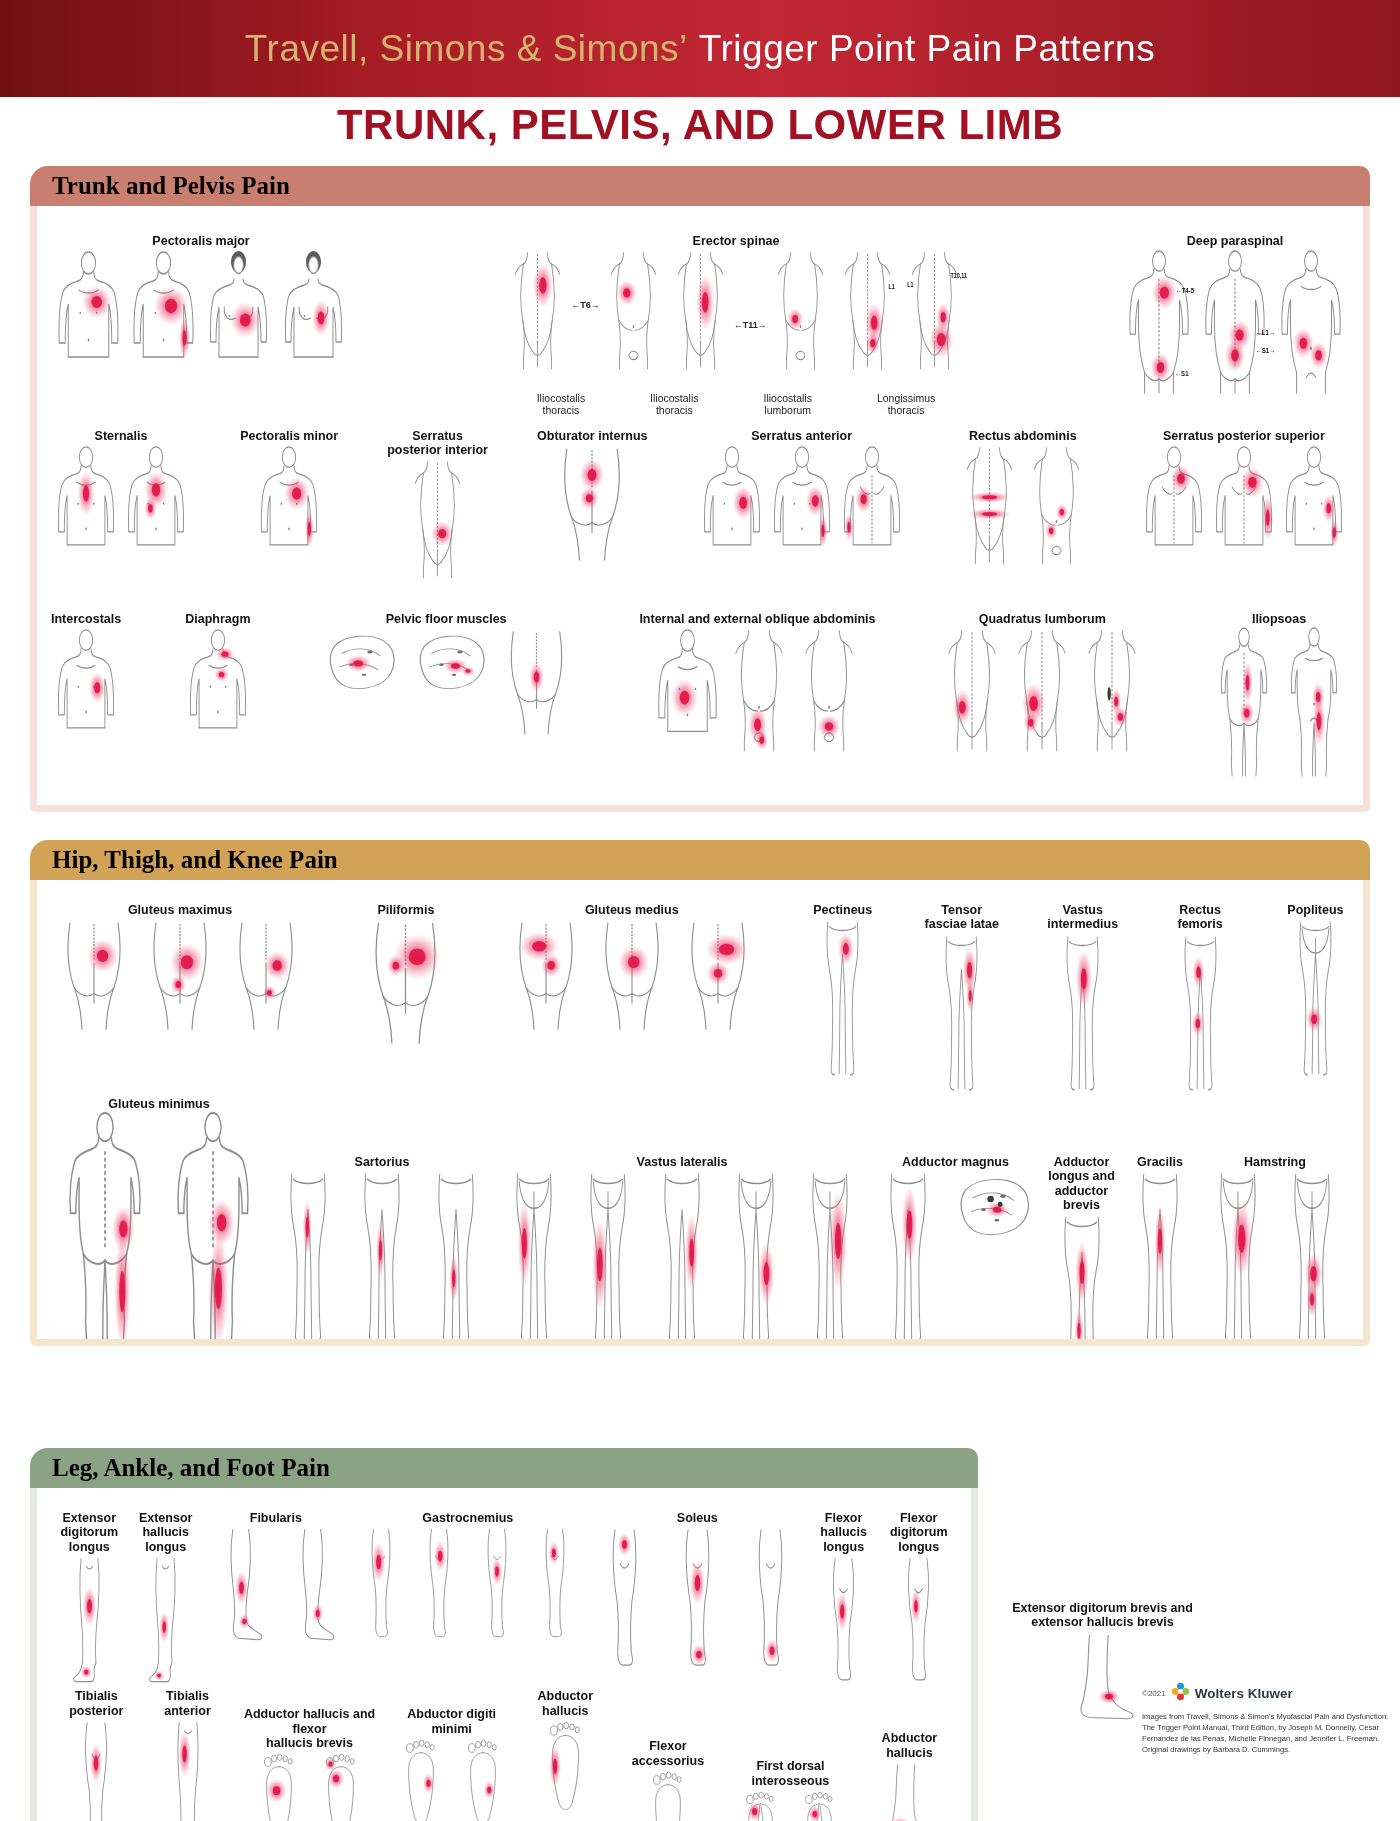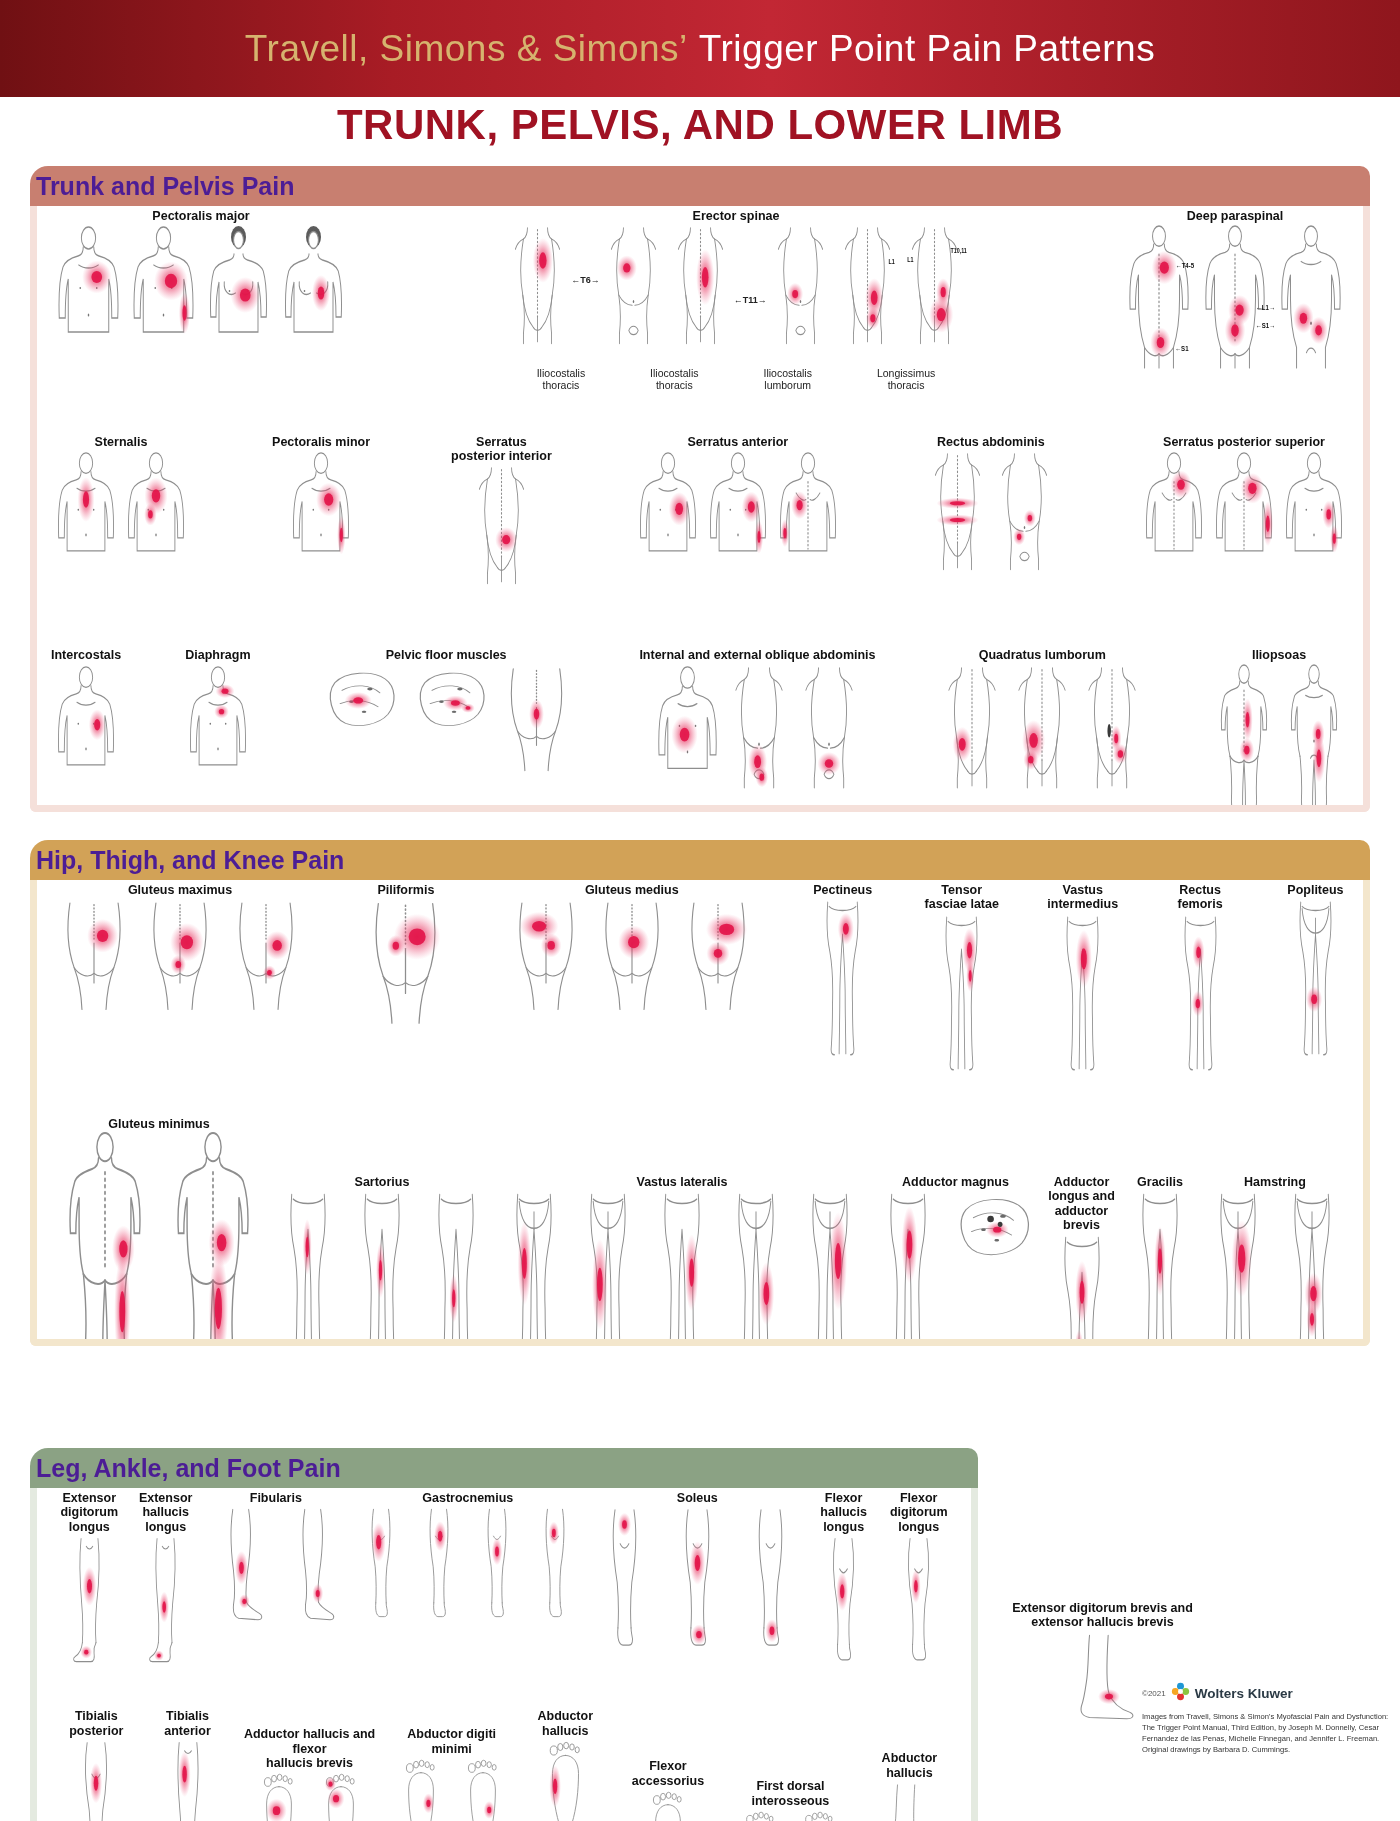--- a/index.html
+++ b/index.html
@@ -13,25 +13,25 @@
   .banner h1{margin:0;font-size:37px;font-weight:500;letter-spacing:.5px;}
   .t-gold{color:var(--title-gold);margin-right:11px;}
   .t-white{color:#ffffff;}
   .subtitle{position:absolute;left:0;top:101px;width:1400px;text-align:center;margin:0;
             font-size:42px;font-weight:900;color:var(--subtitle-red);letter-spacing:.5px;}
   
   .panel{position:absolute;box-sizing:border-box;}
   .panel-0{left:30px;top:166px;width:1340px;height:646px;}
   .panel-1{left:30px;top:840px;width:1340px;height:506px;}
   .panel-2{left:30px;top:1448px;width:948px;height:424px;}
-  .section-header{height:40px;border-radius:18px 10px 0 0;color:#4c1d95;font-size:25px;font-weight:bold;
-                  line-height:40px;padding-left:6px;box-sizing:border-box;}
+  .section-header{height:40px;border-radius:18px 10px 0 0;color:#000000;font-size:25px;font-weight:bold;
+                  line-height:40px;padding-left:22px;box-sizing:border-box;font-family:Liberation Serif, serif;}
   .section-body{background:#fff;border:7px solid #eee;border-top:none;border-radius:0 0 6px 6px;
-                box-sizing:border-box;height:calc(100% - 40px);padding:0 8px;overflow:hidden;
-                display:flex;flex-direction:column;justify-content:space-around;gap:40px;}
+                box-sizing:border-box;height:calc(100% - 40px);padding:20px 8px;overflow:hidden;
+                display:flex;flex-direction:column;justify-content:space-around;}
   .fig-row{display:flex;justify-content:space-between;align-items:flex-start;padding:0 4px;}
   .muscle-group{display:flex;flex-direction:column;align-items:center;margin:0 2px;}
   .group-label{font-weight:700;font-size:12.5px;line-height:1.15;text-align:center;color:#111;
                white-space:pre-line;margin:3px 0 2px;}
   .figs{display:flex;align-items:flex-start;justify-content:center;}
   .figs svg{display:block;overflow:visible;}
   .note{font-size:9px;font-weight:700;color:#222;white-space:nowrap;align-self:flex-start;}
   .sublabels{display:flex;width:100%;justify-content:space-around;margin-top:2px;}
   .sublabel{font-size:10.5px;color:#222;text-align:center;line-height:1.15;white-space:pre-line;}
   svg text{font-family:"Liberation Sans",sans-serif;}
@@ -297,20 +297,35 @@
                   <path d="M50,5 L50,99" fill="none" stroke="#8e8e8e" stroke-width="1.6" stroke-dasharray="1.2 3" stroke-linecap="round"></path>
                   <path d="M28,75 C30,91 36,103 44,110 M72,75 C70,91 64,103 56,110" fill="none" stroke="#8e8e8e" stroke-width="1.3" stroke-linecap="round"></path>
                   <path d="M50,99 L50,125" fill="none" stroke="#8e8e8e" stroke-width="1.3" stroke-linecap="round"></path>
                   <path d="M44,110 C47,114 53,114 56,110" fill="none" stroke="#8e8e8e" stroke-width="1.3" stroke-linecap="round"></path>
                   <ellipse cx="57" cy="80" rx="16.5" ry="13.5" fill="url(#tpg)"></ellipse>
                   <ellipse cx="57" cy="80" rx="6.050000000000001" ry="4.95" fill="#e3164b" opacity="0.92"></ellipse>
                 </svg>
               </div>
             </div>
             <div class="muscle-group">
+              <div class="group-label">Obturator internus</div>
+              <div class="figs">
+                <svg viewBox="0 0 100 150" width="90" height="125" preserveAspectRatio="none">
+                  <path d="M22,5 C18,34 19,62 27,86 C32,100 35,115 36,138 M78,5 C82,34 81,62 73,86 C68,100 65,115 64,138" fill="none" stroke="#8e8e8e" stroke-width="1.3" stroke-linecap="round"></path>
+                  <path d="M50,7 L50,50" fill="none" stroke="#8e8e8e" stroke-width="1.6" stroke-dasharray="1.2 3" stroke-linecap="round"></path>
+                  <path d="M27,86 C33,96 44,99 50,93 C56,99 67,96 73,86" fill="none" stroke="#8e8e8e" stroke-width="1.3" stroke-linecap="round"></path>
+                  <path d="M50,55 L50,105" fill="none" stroke="#8e8e8e" stroke-width="1.3" stroke-linecap="round"></path>
+                  <ellipse cx="50" cy="36" rx="13.5" ry="19.5" fill="url(#tpg)"></ellipse>
+                  <ellipse cx="50" cy="36" rx="4.95" ry="7.15" fill="#e3164b" opacity="0.92"></ellipse>
+                  <ellipse cx="47" cy="64" rx="10.5" ry="13.5" fill="url(#tpg)"></ellipse>
+                  <ellipse cx="47" cy="64" rx="3.8500000000000005" ry="4.95" fill="#e3164b" opacity="0.92"></ellipse>
+                </svg>
+              </div>
+            </div>
+            <div class="muscle-group">
               <div class="group-label">Serratus anterior</div>
               <div class="figs">
                 <svg viewBox="0 0 100 150" width="70" height="140" preserveAspectRatio="none">
                   <ellipse cx="50" cy="13" rx="9.5" ry="11" fill="none" stroke="#8e8e8e" stroke-width="1.3"></ellipse>
                   <path d="M43,22 C43,27 41,30 36,31 C26,33 19,36 16,42 C11,54 10,72 11,93 L19,93 C19,77 20,63 23,54 L23,107 L77,107 L77,54 C80,63 81,77 81,93 L89,93 C90,72 89,54 84,42 C81,36 74,33 64,31 C59,30 57,27 57,22" fill="none" stroke="#8e8e8e" stroke-width="1.3" stroke-linecap="round"></path>
                   <path d="M37,40 C44,44 56,44 63,40" fill="none" stroke="#8e8e8e" stroke-width="1.3" stroke-linecap="round"></path>
                   <ellipse cx="39" cy="63" rx="1.1" ry="1.1" fill="#777" stroke="none" stroke-width="1.3"></ellipse>
                   <ellipse cx="61" cy="63" rx="1.1" ry="1.1" fill="#777" stroke="none" stroke-width="1.3"></ellipse>
                   <ellipse cx="50" cy="90" rx="1" ry="1.5" fill="#777" stroke="none" stroke-width="1.3"></ellipse>
                   <ellipse cx="66" cy="62" rx="15" ry="18" fill="url(#tpg)"></ellipse>

